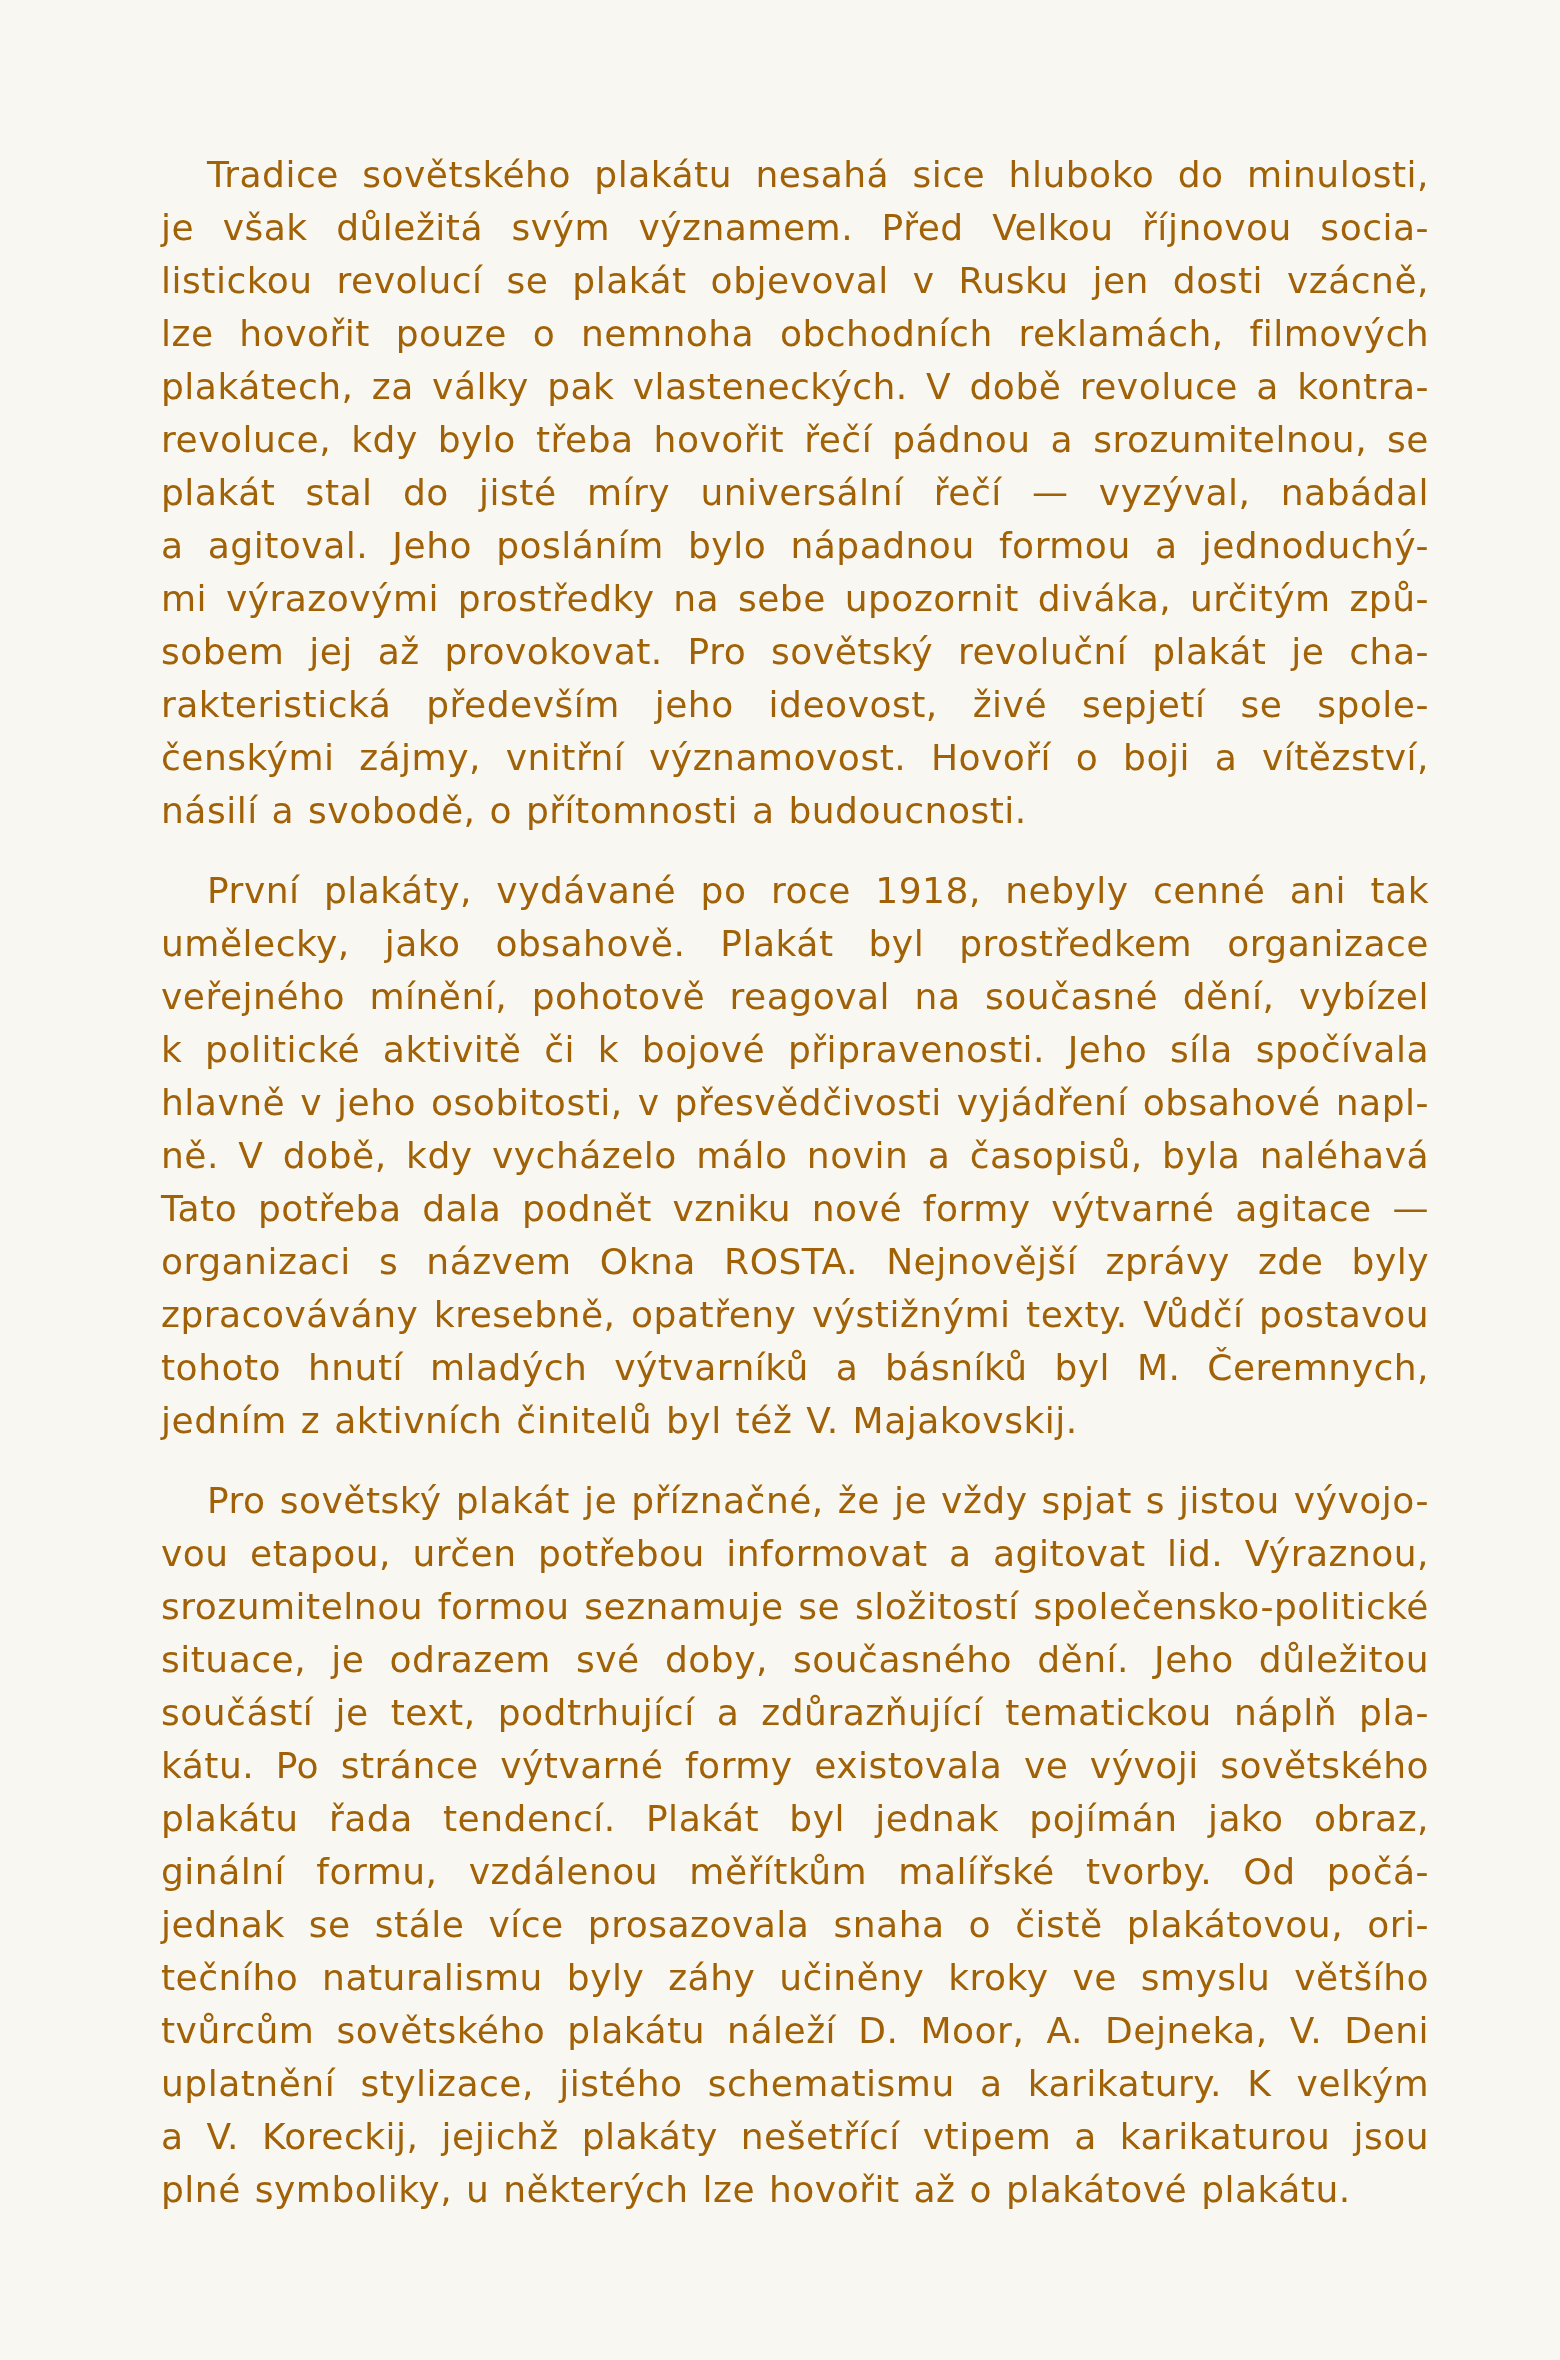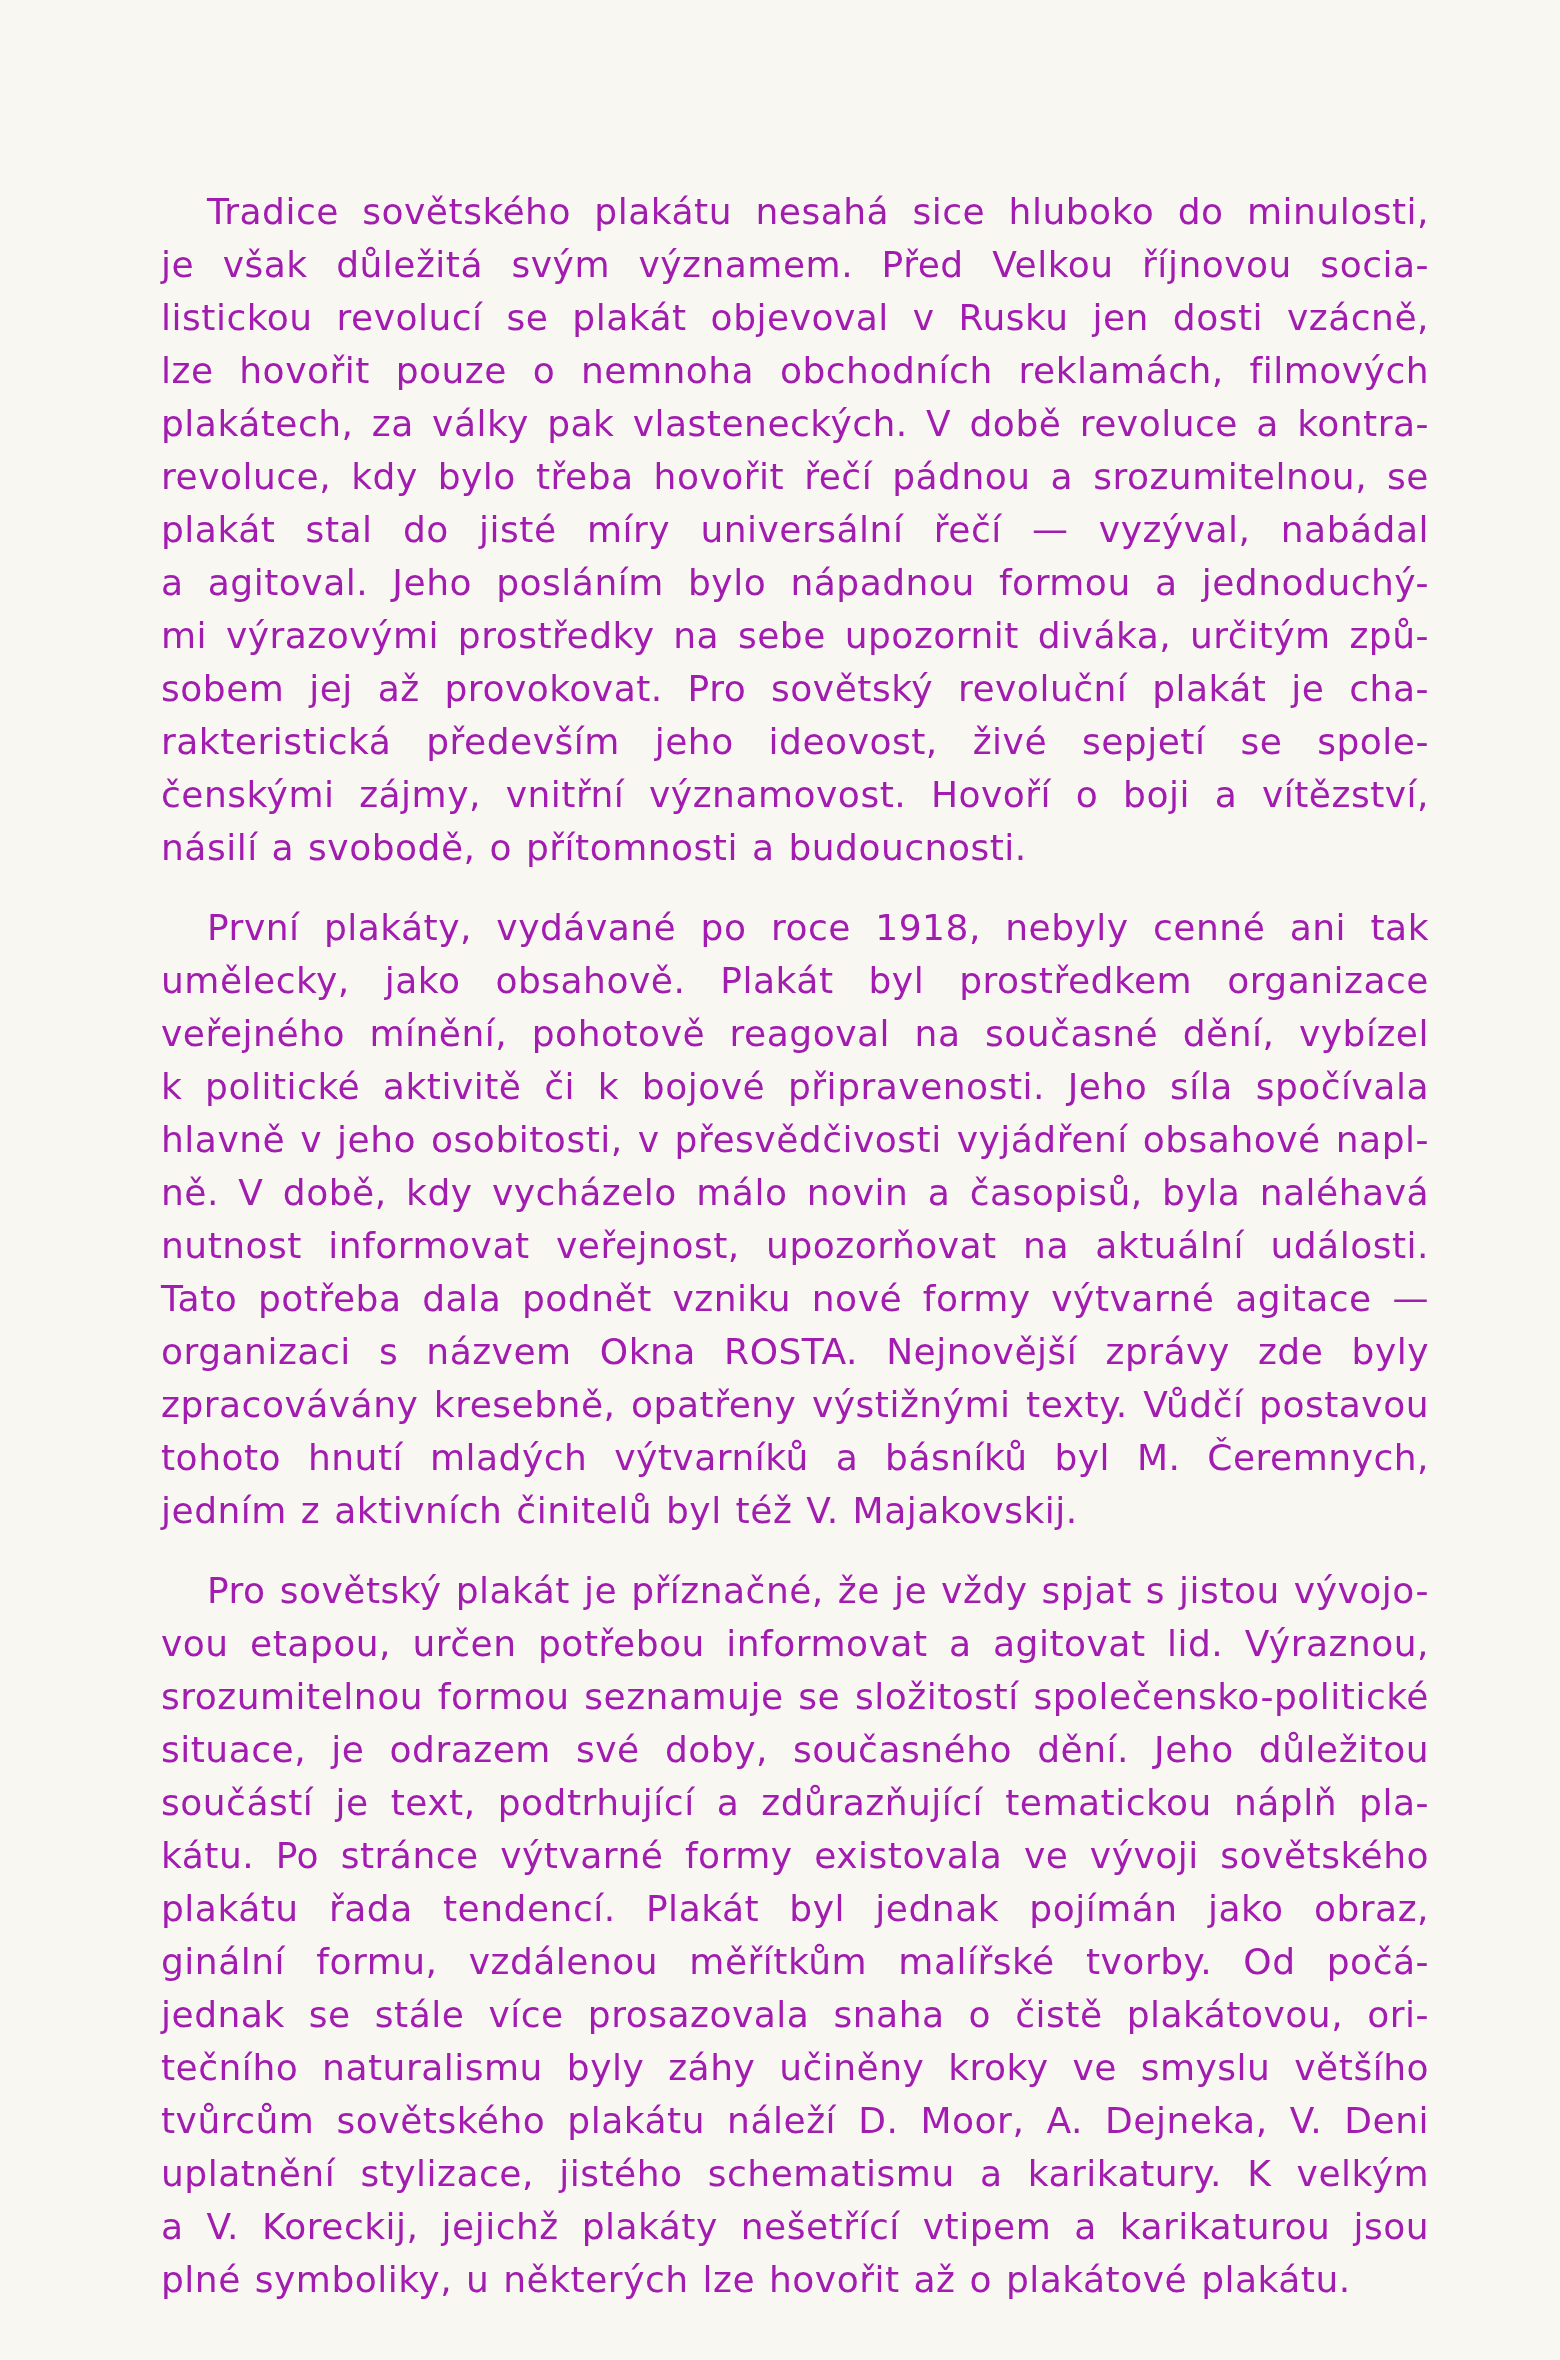--- a/index.html
+++ b/index.html
@@ -8,26 +8,25 @@
     height: 2360px;
     background: #f8f7f2;
     position: relative;
     overflow: hidden;
   }
   .page {
     position: absolute;
     left: 161px;
     top: 148px;
     width: 1268px;
-    color: #a21caf;
+    color: #a16207;
     font-family: "DejaVu Sans", sans-serif;
     font-size: 36px;
     letter-spacing: 0.5px;
     word-spacing: 2px;
-    margin-top: 37px;
   }
   .para { margin: 0; }
   .para + .para { margin-top: 27px; }
   .line {
     display: block;
     height: 53px;
     line-height: 53px;
     text-align: justify;
     text-align-last: justify;
     white-space: nowrap;
@@ -56,21 +55,20 @@
     <span class="line last">násilí a svobodě, o přítomnosti a budoucnosti.</span>
   </div>
 
   <div class="para">
     <span class="line first">První plakáty, vydávané po roce 1918, nebyly cenné ani tak</span>
     <span class="line">umělecky, jako obsahově. Plakát byl prostředkem organizace</span>
     <span class="line">veřejného mínění, pohotově reagoval na současné dění, vybízel</span>
     <span class="line">k politické aktivitě či k bojové připravenosti. Jeho síla spočívala</span>
     <span class="line">hlavně v jeho osobitosti, v přesvědčivosti vyjádření obsahové napl-</span>
     <span class="line">ně. V době, kdy vycházelo málo novin a časopisů, byla naléhavá</span>
-    <span class="line">nutnost informovat veřejnost, upozorňovat na aktuální události.</span>
     <span class="line">Tato potřeba dala podnět vzniku nové formy výtvarné agitace —</span>
     <span class="line">organizaci s názvem Okna ROSTA. Nejnovější zprávy zde byly</span>
     <span class="line">zpracovávány kresebně, opatřeny výstižnými texty. Vůdčí postavou</span>
     <span class="line">tohoto hnutí mladých výtvarníků a básníků byl M. Čeremnych,</span>
     <span class="line last">jedním z aktivních činitelů byl též V. Majakovskij.</span>
   </div>
 
   <div class="para">
     <span class="line first" style="letter-spacing: 0.5px;">Pro sovětský plakát je příznačné, že je vždy spjat s jistou vývojo-</span>
     <span class="line">vou etapou, určen potřebou informovat a agitovat lid. Výraznou,</span>

